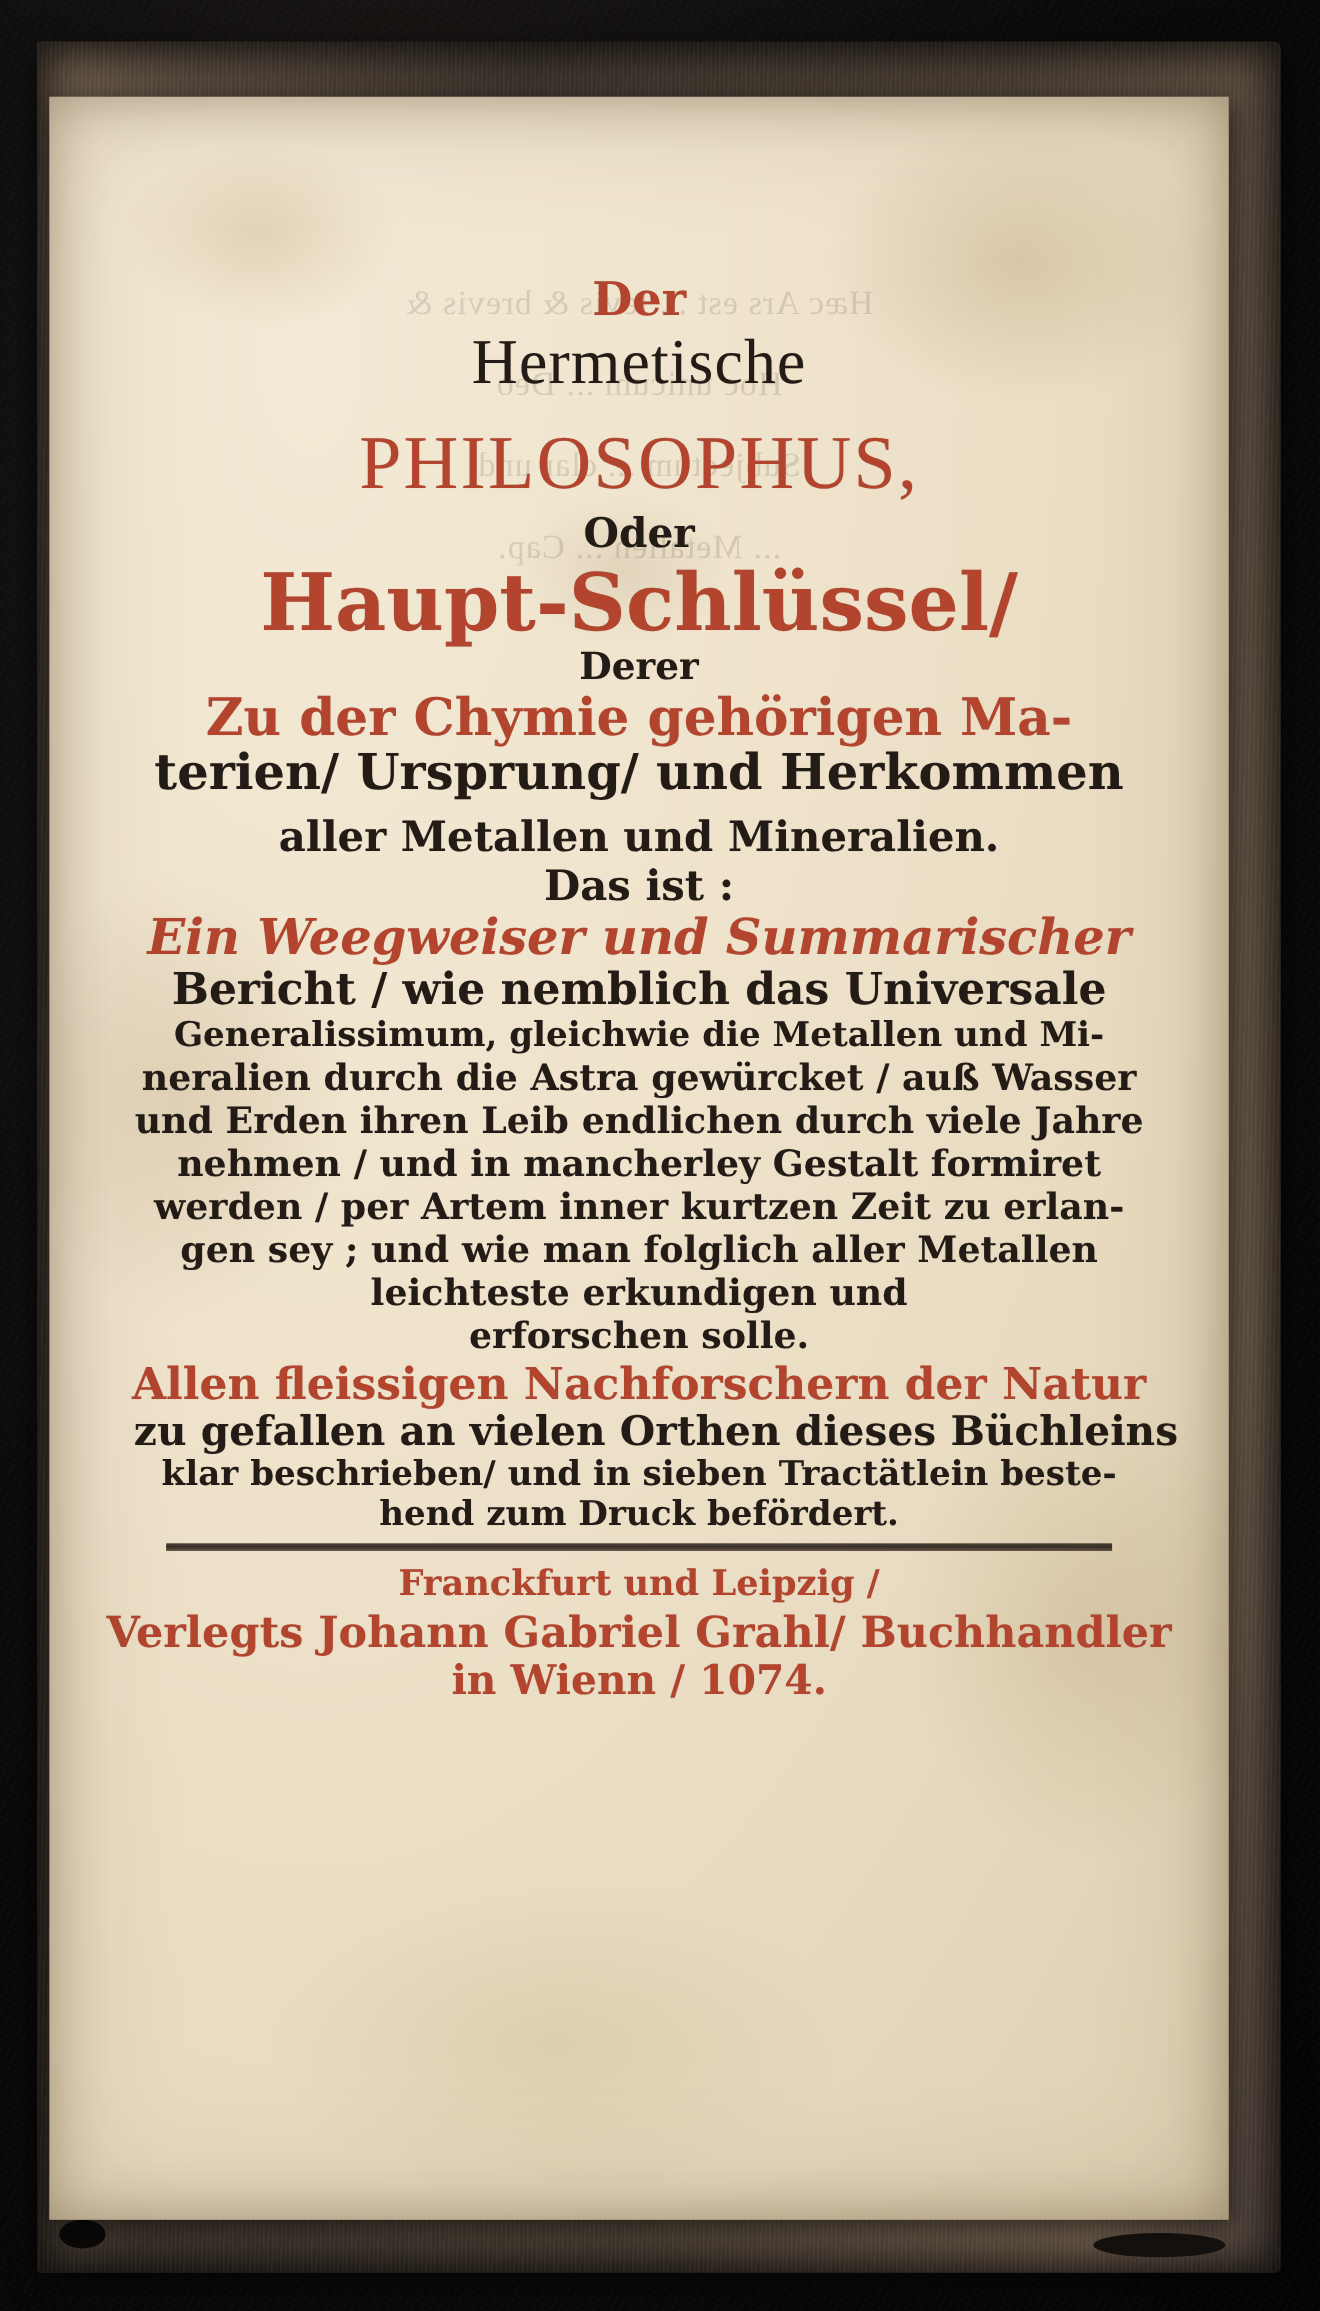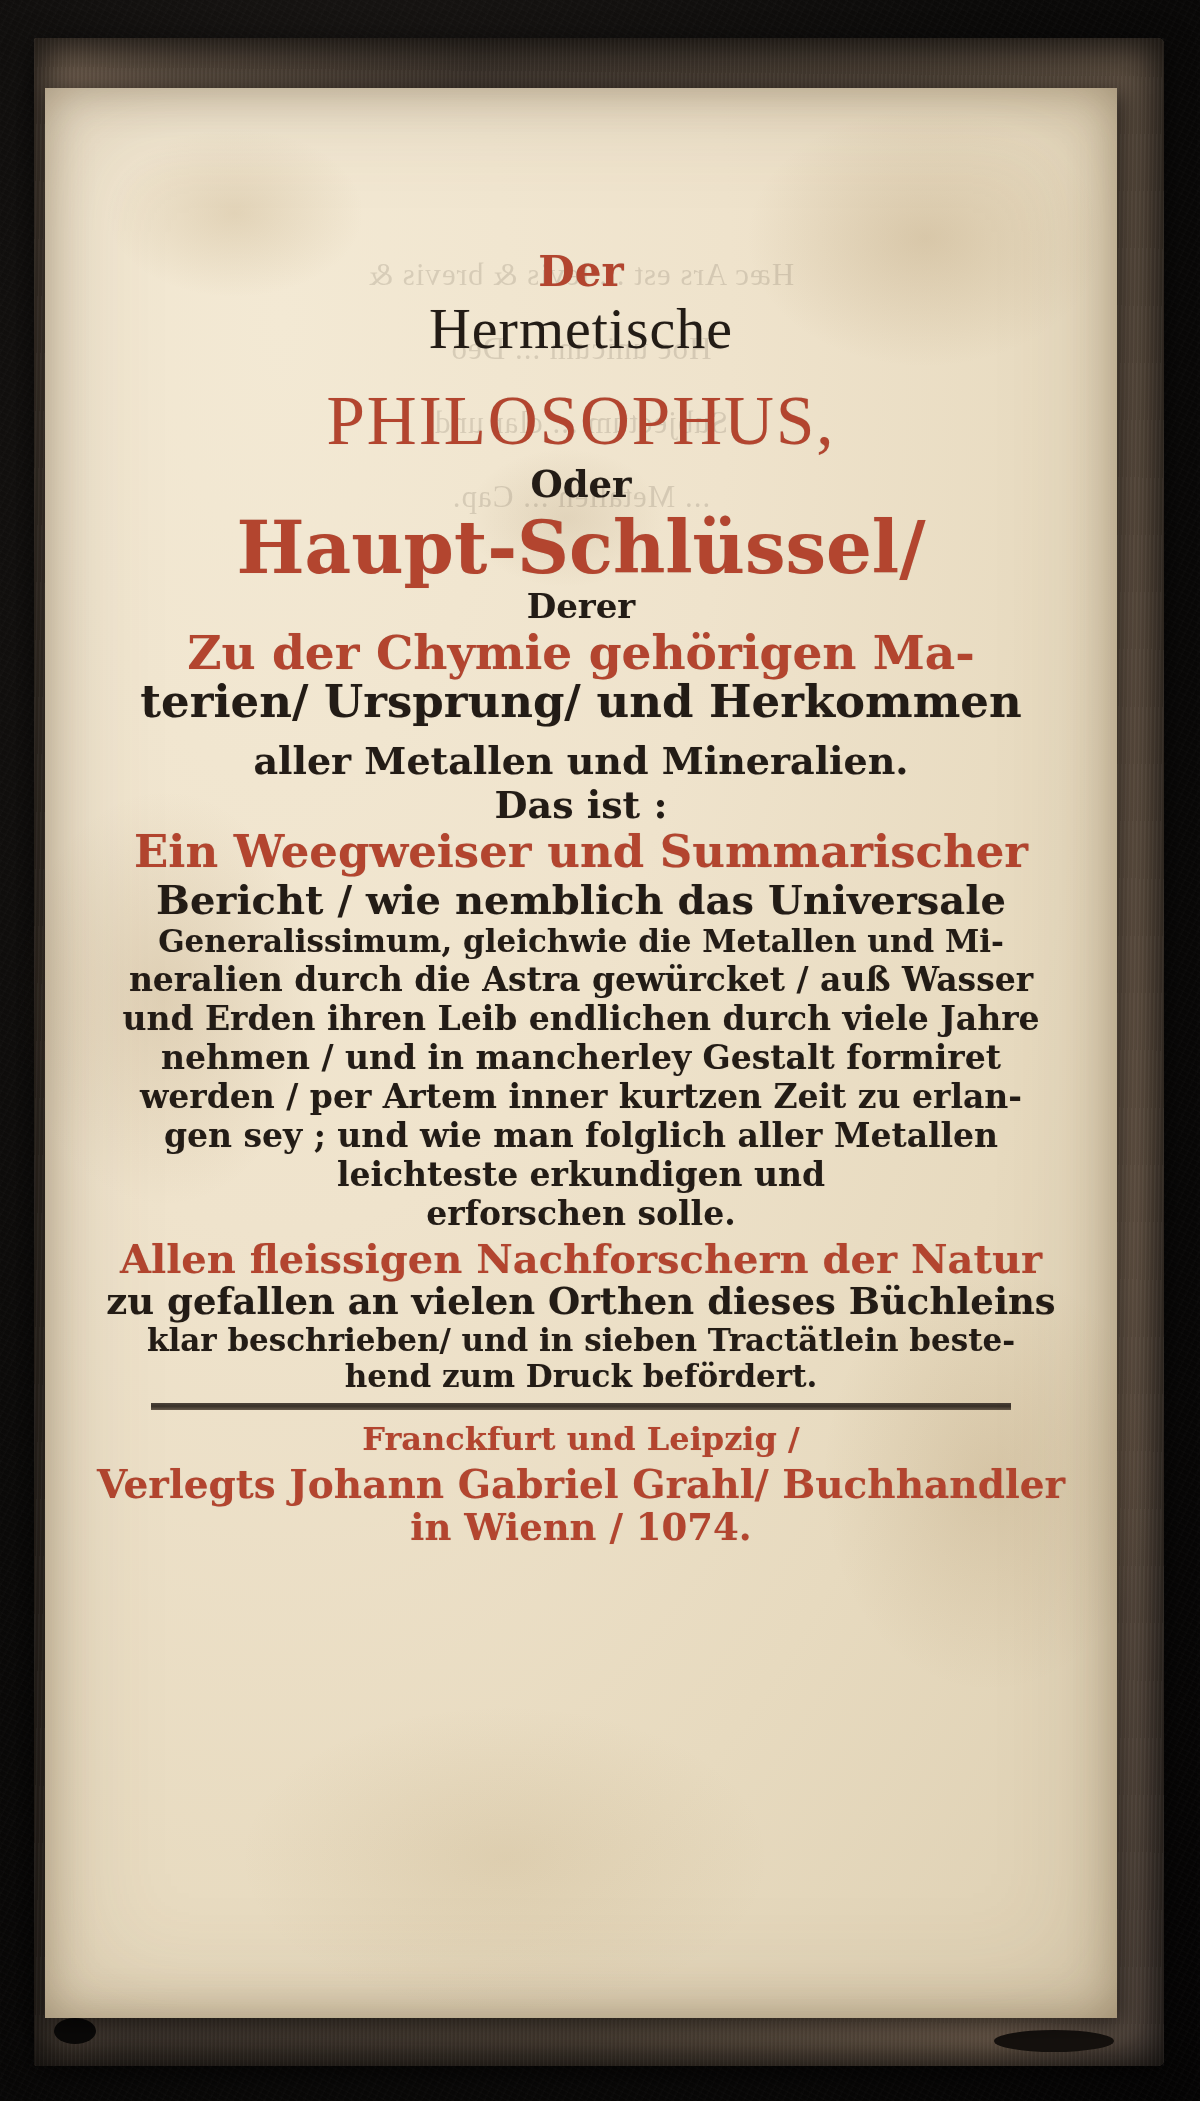--- a/index.html
+++ b/index.html
@@ -137,26 +137,26 @@
   .l-der       { font-size: 42px; margin-top: 162px; line-height: 44px; }
   .l-herm      { font-size: 58px; line-height: 58px; margin-top: 6px; letter-spacing: 1px; }
   .l-philo     { font-size: 69px; line-height: 70px; margin-top: 28px; letter-spacing: 2px; font-family: "Liberation Serif", serif; }
   .l-oder      { font-size: 37px; line-height: 40px; margin-top: 8px; }
   .l-haupt     { font-size: 72px; line-height: 76px; margin-top: 6px; letter-spacing: 0px; }
   .l-derer     { font-size: 34px; line-height: 36px; margin-top: 2px; }
   .l-chymie    { font-size: 47px; line-height: 50px; margin-top: 4px; }
   .l-terien    { font-size: 45px; line-height: 48px; margin-top: 0px; }
   .l-metallen  { font-size: 38px; line-height: 42px; margin-top: 14px; }
   .l-dasist    { font-size: 38px; line-height: 42px; margin-top: 2px; }
-  .l-weeg      { font-size: 45px; line-height: 48px; margin-top: 2px; }
+  .l-weeg      { font-size: 45px; line-height: 48px; margin-top: 2px; font-style: italic; }
   .l-bericht   { font-size: 40px; line-height: 44px; margin-top: 2px; }
   .body-line   { font-size: 33px; line-height: 39px; }
   .body-line-s { font-size: 31px; line-height: 38px; }
   .l-allen     { font-size: 40px; line-height: 44px; margin-top: 4px; }
-  .l-zugef     { font-size: 37px; line-height: 41px; }
+  .l-zugef     { font-size: 37px; line-height: 41px; text-align: right; }
   .l-klar      { font-size: 31px; line-height: 36px; }
   .l-hend      { font-size: 31px; line-height: 36px; }
 
   #rule {
     width: 860px;
     height: 7px;
     margin: 9px auto 6px auto;
     background: linear-gradient(180deg, #3b322a 0%, #241d17 45%, #574a3c 100%);
     opacity: .9;
   }

